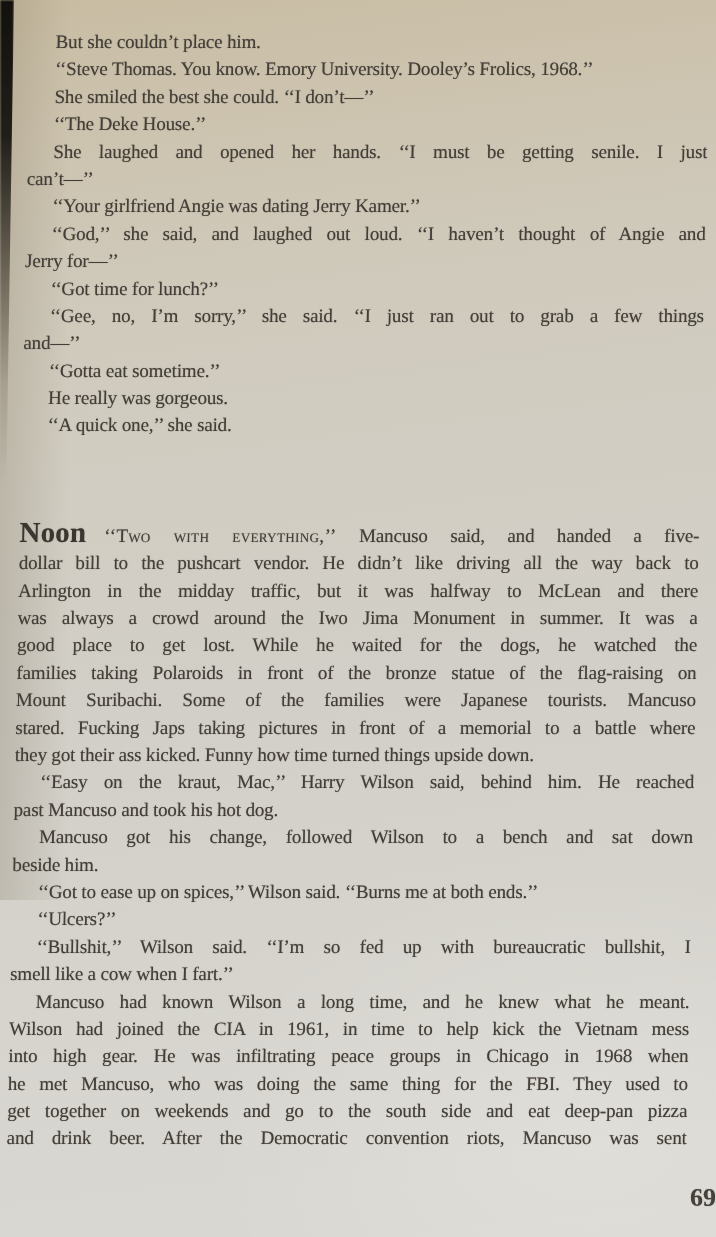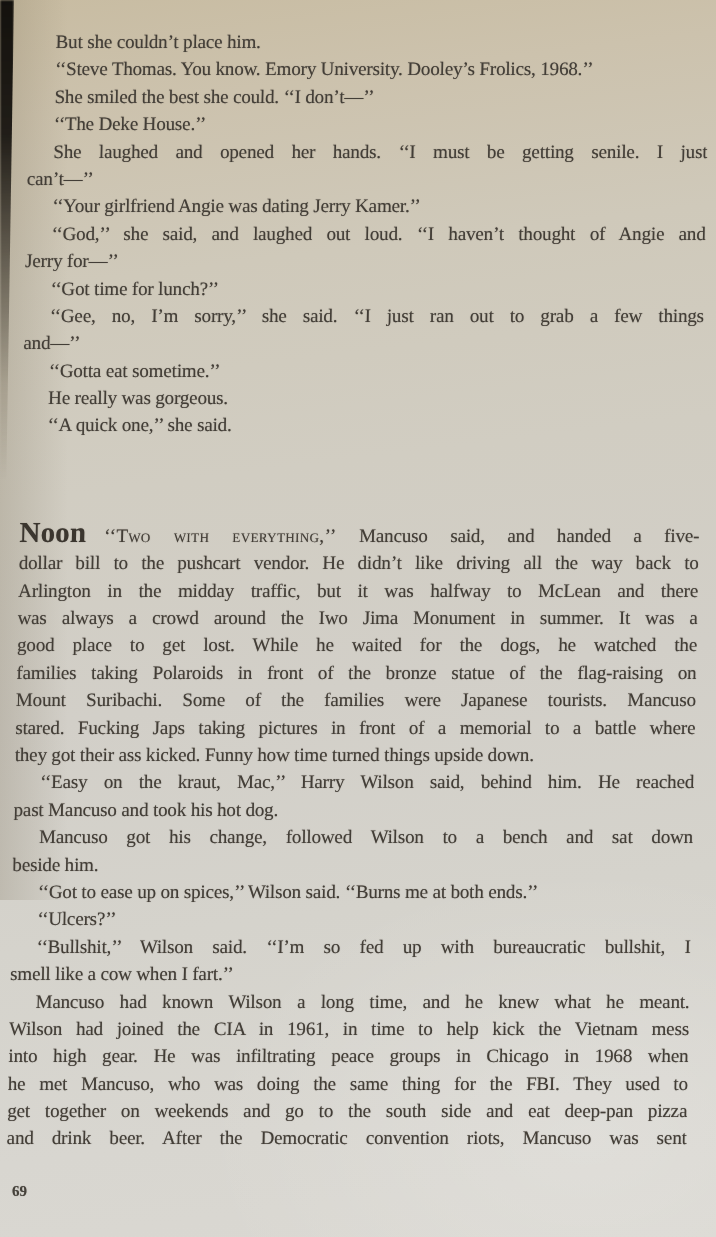--- a/index.html
+++ b/index.html
@@ -79,24 +79,24 @@
     margin-right: 18px;
     color: #3b362f;
   }
   .small-caps {
     font-variant: small-caps;
     letter-spacing: 0.4px;
   }
   .plain { }
   .page-number {
     position: absolute;
-    left: 12px; right: 0;
+    left: 0; right: 0;
     top: 1183px;
-    text-align: left;
-    font-size: 15px;
+    text-align: right;
+    font-size: 26px;
     font-weight: 700;
     color: #46423b;
     text-shadow: 0 0 1px rgba(70,66,59,0.5);
   }
 </style>
 </head>
 <body>
 
 <div class="page">
   <div class="left-shade"></div>

